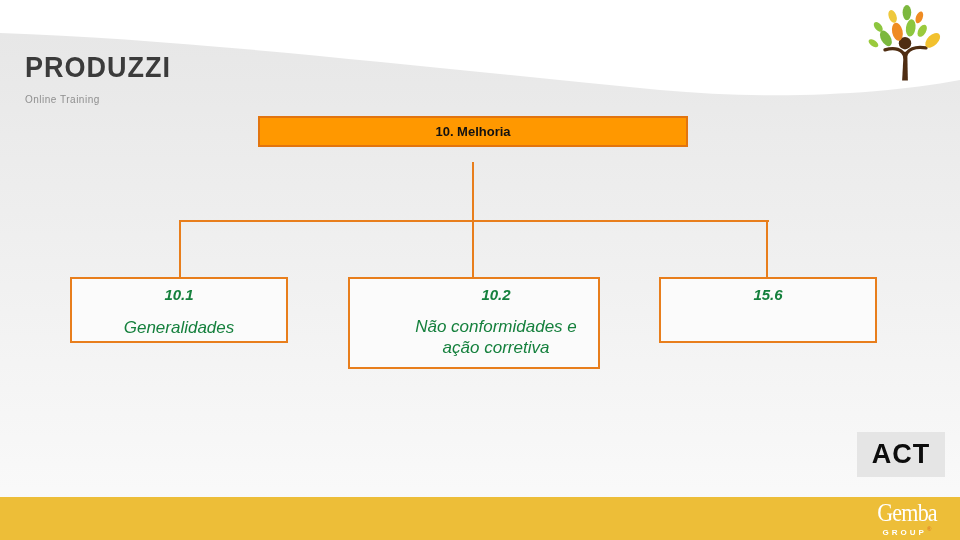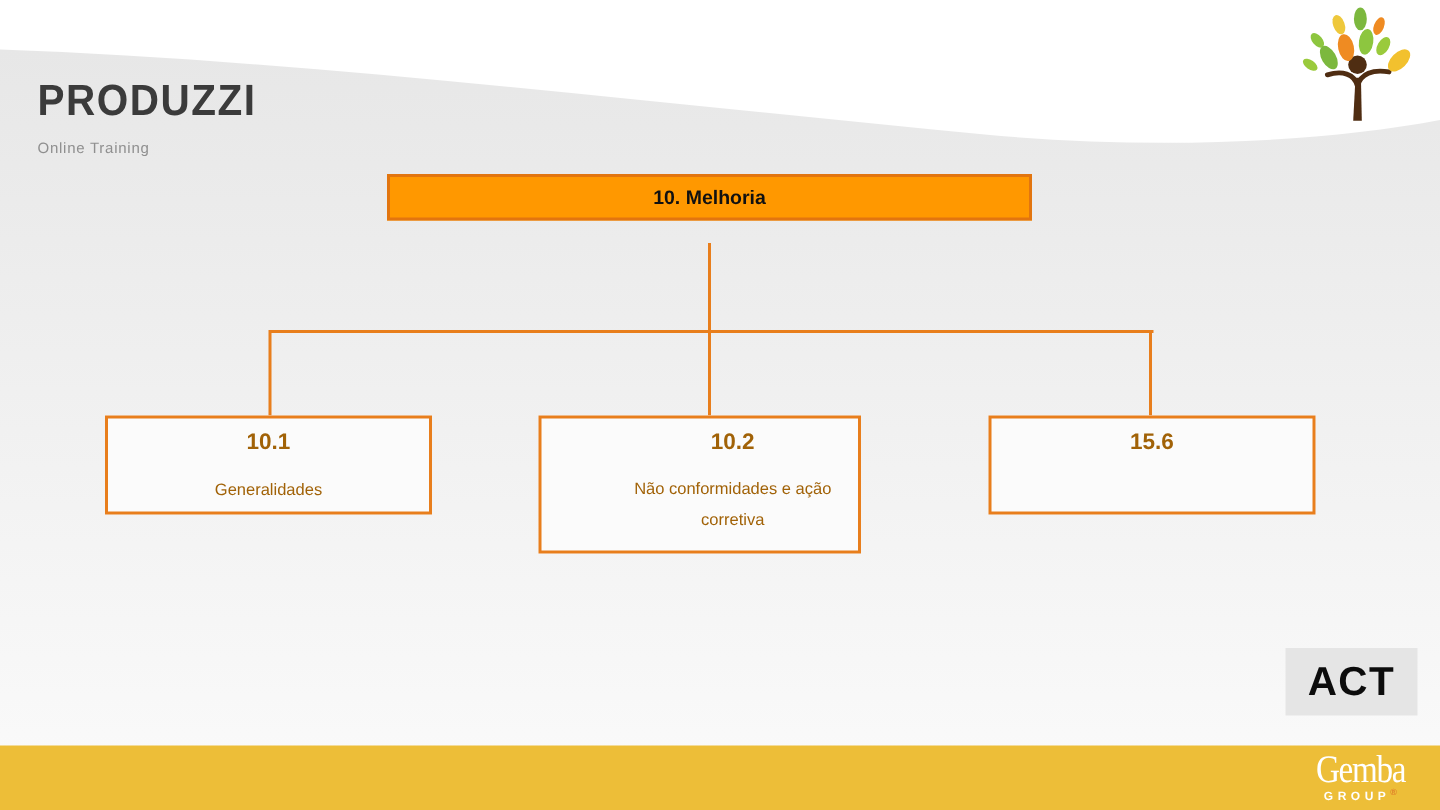--- a/index.html
+++ b/index.html
@@ -26,27 +26,27 @@
   .conn{position:absolute;background:#E87E1C;}
   .conn-stem{left:472px;top:162px;width:2px;height:58px;}
   .conn-hbar{left:179px;top:220px;width:590px;height:2px;}
   .conn-drop1{left:179px;top:222px;width:2px;height:55px;}
   .conn-drop2{left:472px;top:222px;width:2px;height:55px;}
   .conn-drop3{left:766px;top:222px;width:2px;height:55px;}
 
   .child-box{
     position:absolute;top:277px;box-sizing:border-box;
     background:#FBFBFB;border:2px solid #E87E1C;
-    text-align:center;color:#a16207;padding-top:6px;
+    text-align:center;color:#15803d;padding-top:6px;font-style:italic;
   }
   .child-1{left:70px;width:218px;height:66px;}
-  .child-2{left:359px;width:215px;height:92px;padding-left:44px;}
+  .child-2{left:348px;width:252px;height:92px;padding-left:44px;}
   .child-3{left:659px;width:218px;height:66px;}
   .child-num{font-size:15px;font-weight:bold;line-height:20px;}
-  .child-label{font-size:11px;line-height:21px;margin-top:12px;}
+  .child-label{font-size:17px;line-height:21px;margin-top:12px;}
   .child-2 .child-label{max-width:172px;margin-left:auto;margin-right:auto;margin-top:11px;}
 
   
   .act-box{
     position:absolute;left:857px;top:432px;width:88px;height:45px;
     background:#e5e5e5;display:flex;align-items:center;justify-content:center;
     font-size:27px;font-weight:bold;letter-spacing:1px;color:#0c0c0c;
   }
 
   

